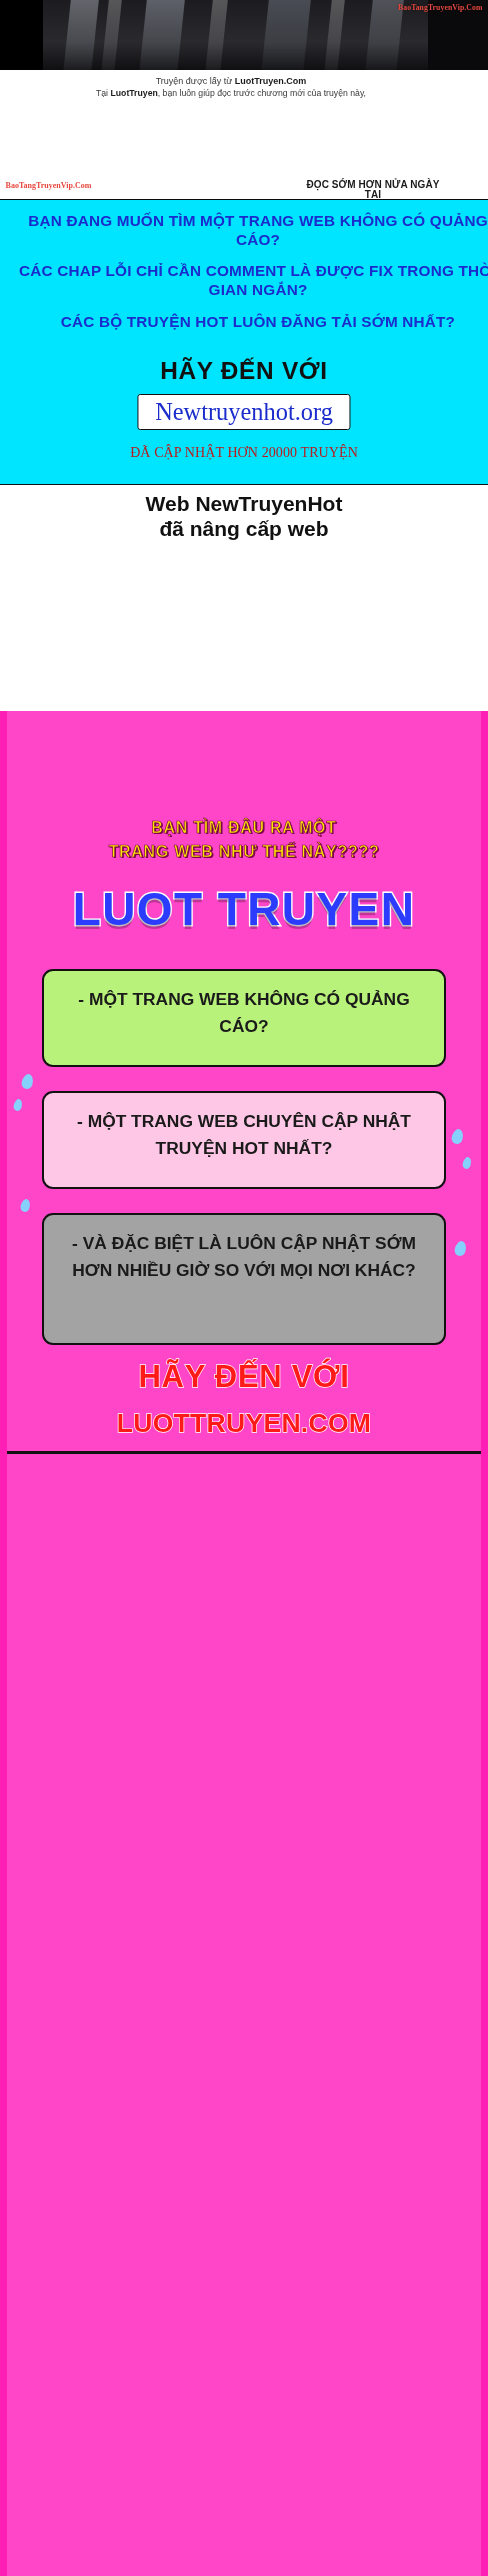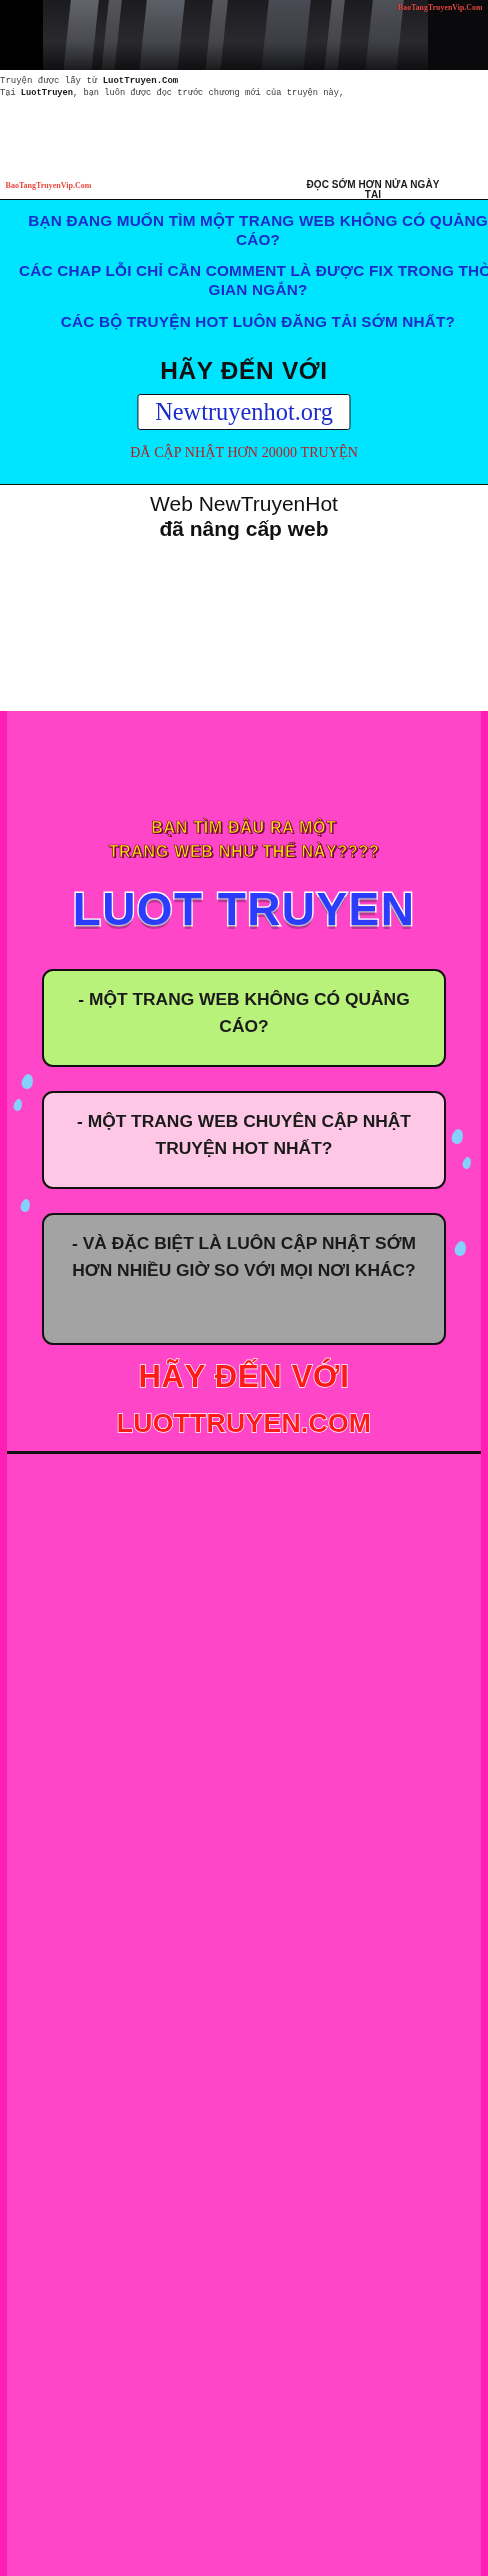--- a/index.html
+++ b/index.html
@@ -60,21 +60,22 @@
     font-family: "Liberation Serif", serif;
     letter-spacing: 0.1px;
     text-shadow: 0 0 1.4px rgba(0,0,0,.6);
   }
 
   
   .credit {
     position: absolute;
     left: 0; top: 75px;
     width: 462px;
-    font-family: Liberation Mono, monospace;
+    text-align: center;
+    font-family: Liberation Sans, sans-serif;
     color: #3a3a3a;
     font-size: 8.7px;
     line-height: 12px;
   }
   .credit .l1 { font-size: 9px; }
   .credit b { color: #1a1a1a; }
   .credit .half { color: #c0392b; font-weight: bold; }
 
   
   .ad-header {
@@ -168,21 +169,21 @@
     background: #ffffff;
     border-top: 1.4px solid #111;
     border-bottom: 1.4px solid #111;
     box-sizing: border-box;
     text-align: center;
     overflow: hidden;
   }
   .white-card .h1 {
     margin-top: 5.6px;
     font-size: 21px;
-    font-weight: normal;
+    font-weight: bold;
     color: #111;
     line-height: 25px;
   }
   .white-card .h2 {
     font-size: 21px;
     font-weight: bold;
     color: #111;
     line-height: 25px;
   }
   .white-card .p {
@@ -341,21 +342,21 @@
     <div class="streak s6"></div>
     <div class="streak s7"></div>
     <div class="watermark-top">BaoTangTruyenVip.Com</div>
   </div>
 
   <div class="credit">
     <div class="l1">
       <span>Truyện được lấy từ </span><b>LuotTruyen.Com</b>
     </div>
     <div>
-      <span>Tại </span><b>LuotTruyen</b><span>, bạn luôn được đọc trước chương mới của truyện này,</span>
+      <span>Tại </span><b>LuotTruyen</b><span>, bạn luôn giúp đọc trước chương mới của truyện này,</span>
     </div>
   </div>
 
   <div class="ad-header">
     <div class="wm-left">BaoTangTruyenVip.Com</div>
     <div class="right-note">
       <div>ĐỌC SỚM HƠN NỬA NGÀY TẠI</div>
       <div>LuotTruyen.Com</div>
     </div>
   </div>

